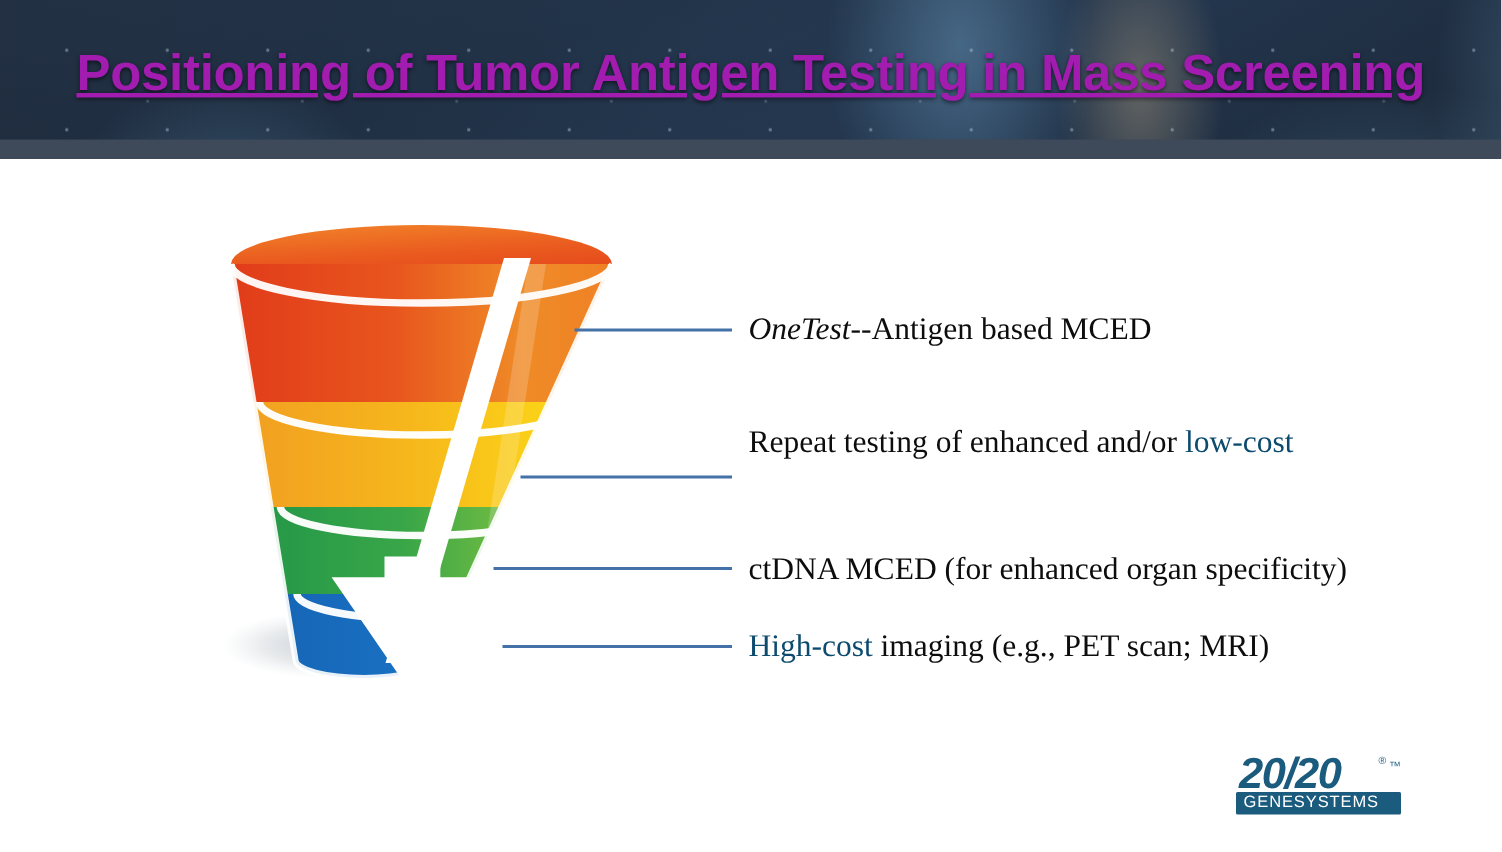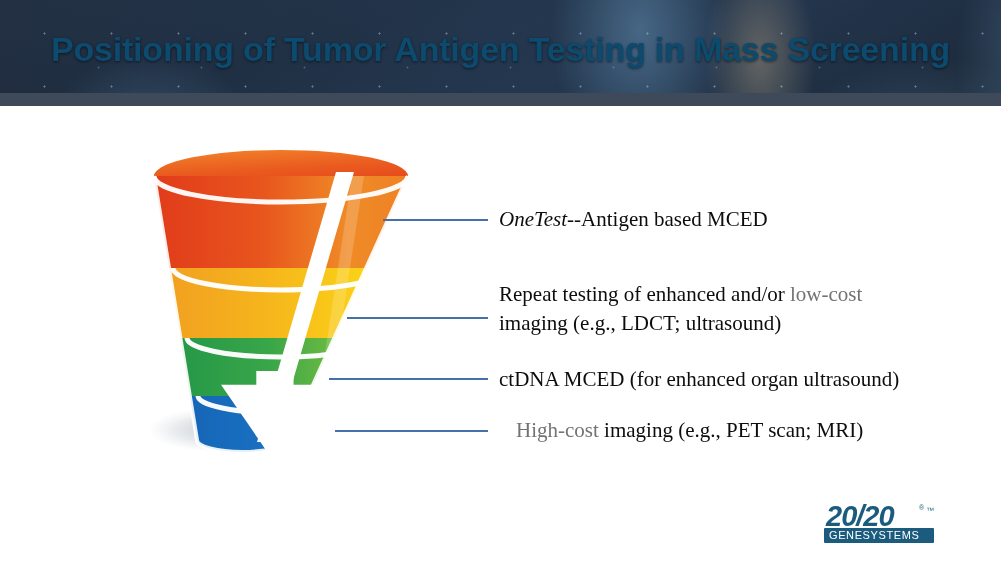--- a/index.html
+++ b/index.html
@@ -55,27 +55,28 @@
     left: 0; top: 93px;
     width: 1001px;
     height: 13px;
     background: #3e4959;
   }
   #title {
     position: absolute;
     left: 0; top: 30px;
     width: 1001px;
     text-align: center;
-    color: #0c4a6e;
+    color: #a21caf;
     font-size: 34px;
     font-weight: bold;
     letter-spacing: -0.2px;
     font-family: "Liberation Sans", sans-serif;
     text-shadow: 0 1px 3px rgba(0,0,0,0.55);
     white-space: nowrap;
+    text-decoration: underline;
   }
 
   
   #funnel-wrap {
     position: absolute;
     left: 140px; top: 142px;
     width: 290px; height: 345px;
   }
   #funnel-svg { display: block; }
 
@@ -93,25 +94,25 @@
   
   .label {
     position: absolute;
     color: #0d0d0d;
     font-size: 21px;
     line-height: 29px;
     font-family: Liberation Serif, serif;
     white-space: nowrap;
   }
   .label em { font-style: italic; }
-  .hl { color: #737373; }
+  .hl { color: #0c4a6e; }
   #label-1 { left: 499px; top: 205px; }
   #label-2 { left: 499px; top: 280px; white-space: normal; width: 480px; }
   #label-3 { left: 499px; top: 365px; }
-  #label-4 { left: 499px; top: 416px; margin-left: 17px; }
+  #label-4 { left: 499px; top: 416px; }
 
   
   #logo {
     position: absolute;
     left: 822px; top: 501px;
     width: 118px; height: 44px;
   }
   #logo-2020 {
     position: absolute;
     left: 4px; top: -1px;
@@ -243,23 +244,23 @@
     </svg>
   </div>
 
   <div class="connector" id="connector-1"></div>
   <div class="connector" id="connector-2"></div>
   <div class="connector" id="connector-3"></div>
   <div class="connector" id="connector-4"></div>
 
   <div class="label" id="label-1"><em>OneTest</em><span>--Antigen based MCED</span></div>
 
-  <div class="label" id="label-2"><span>Repeat testing of enhanced and/or </span><span class="hl">low-cost</span><br><span>imaging (e.g., LDCT; ultrasound)</span></div>
-
-  <div class="label" id="label-3">ctDNA MCED (for enhanced organ ultrasound)</div>
+  <div class="label" id="label-2"><span>Repeat testing of enhanced and/or </span><span class="hl">low-cost</span><br></div>
+
+  <div class="label" id="label-3">ctDNA MCED (for enhanced organ specificity)</div>
 
   <div class="label" id="label-4"><span class="hl">High-cost</span><span> imaging (e.g., PET scan; MRI)</span></div>
 
   <div id="logo">
     <div id="logo-2020">20/20</div>
     <div id="logo-reg">®</div>
     <div id="logo-bar"></div>
     <div id="logo-gs">GENESYSTEMS</div>
     <div id="logo-side-marks">™</div>
   </div>

